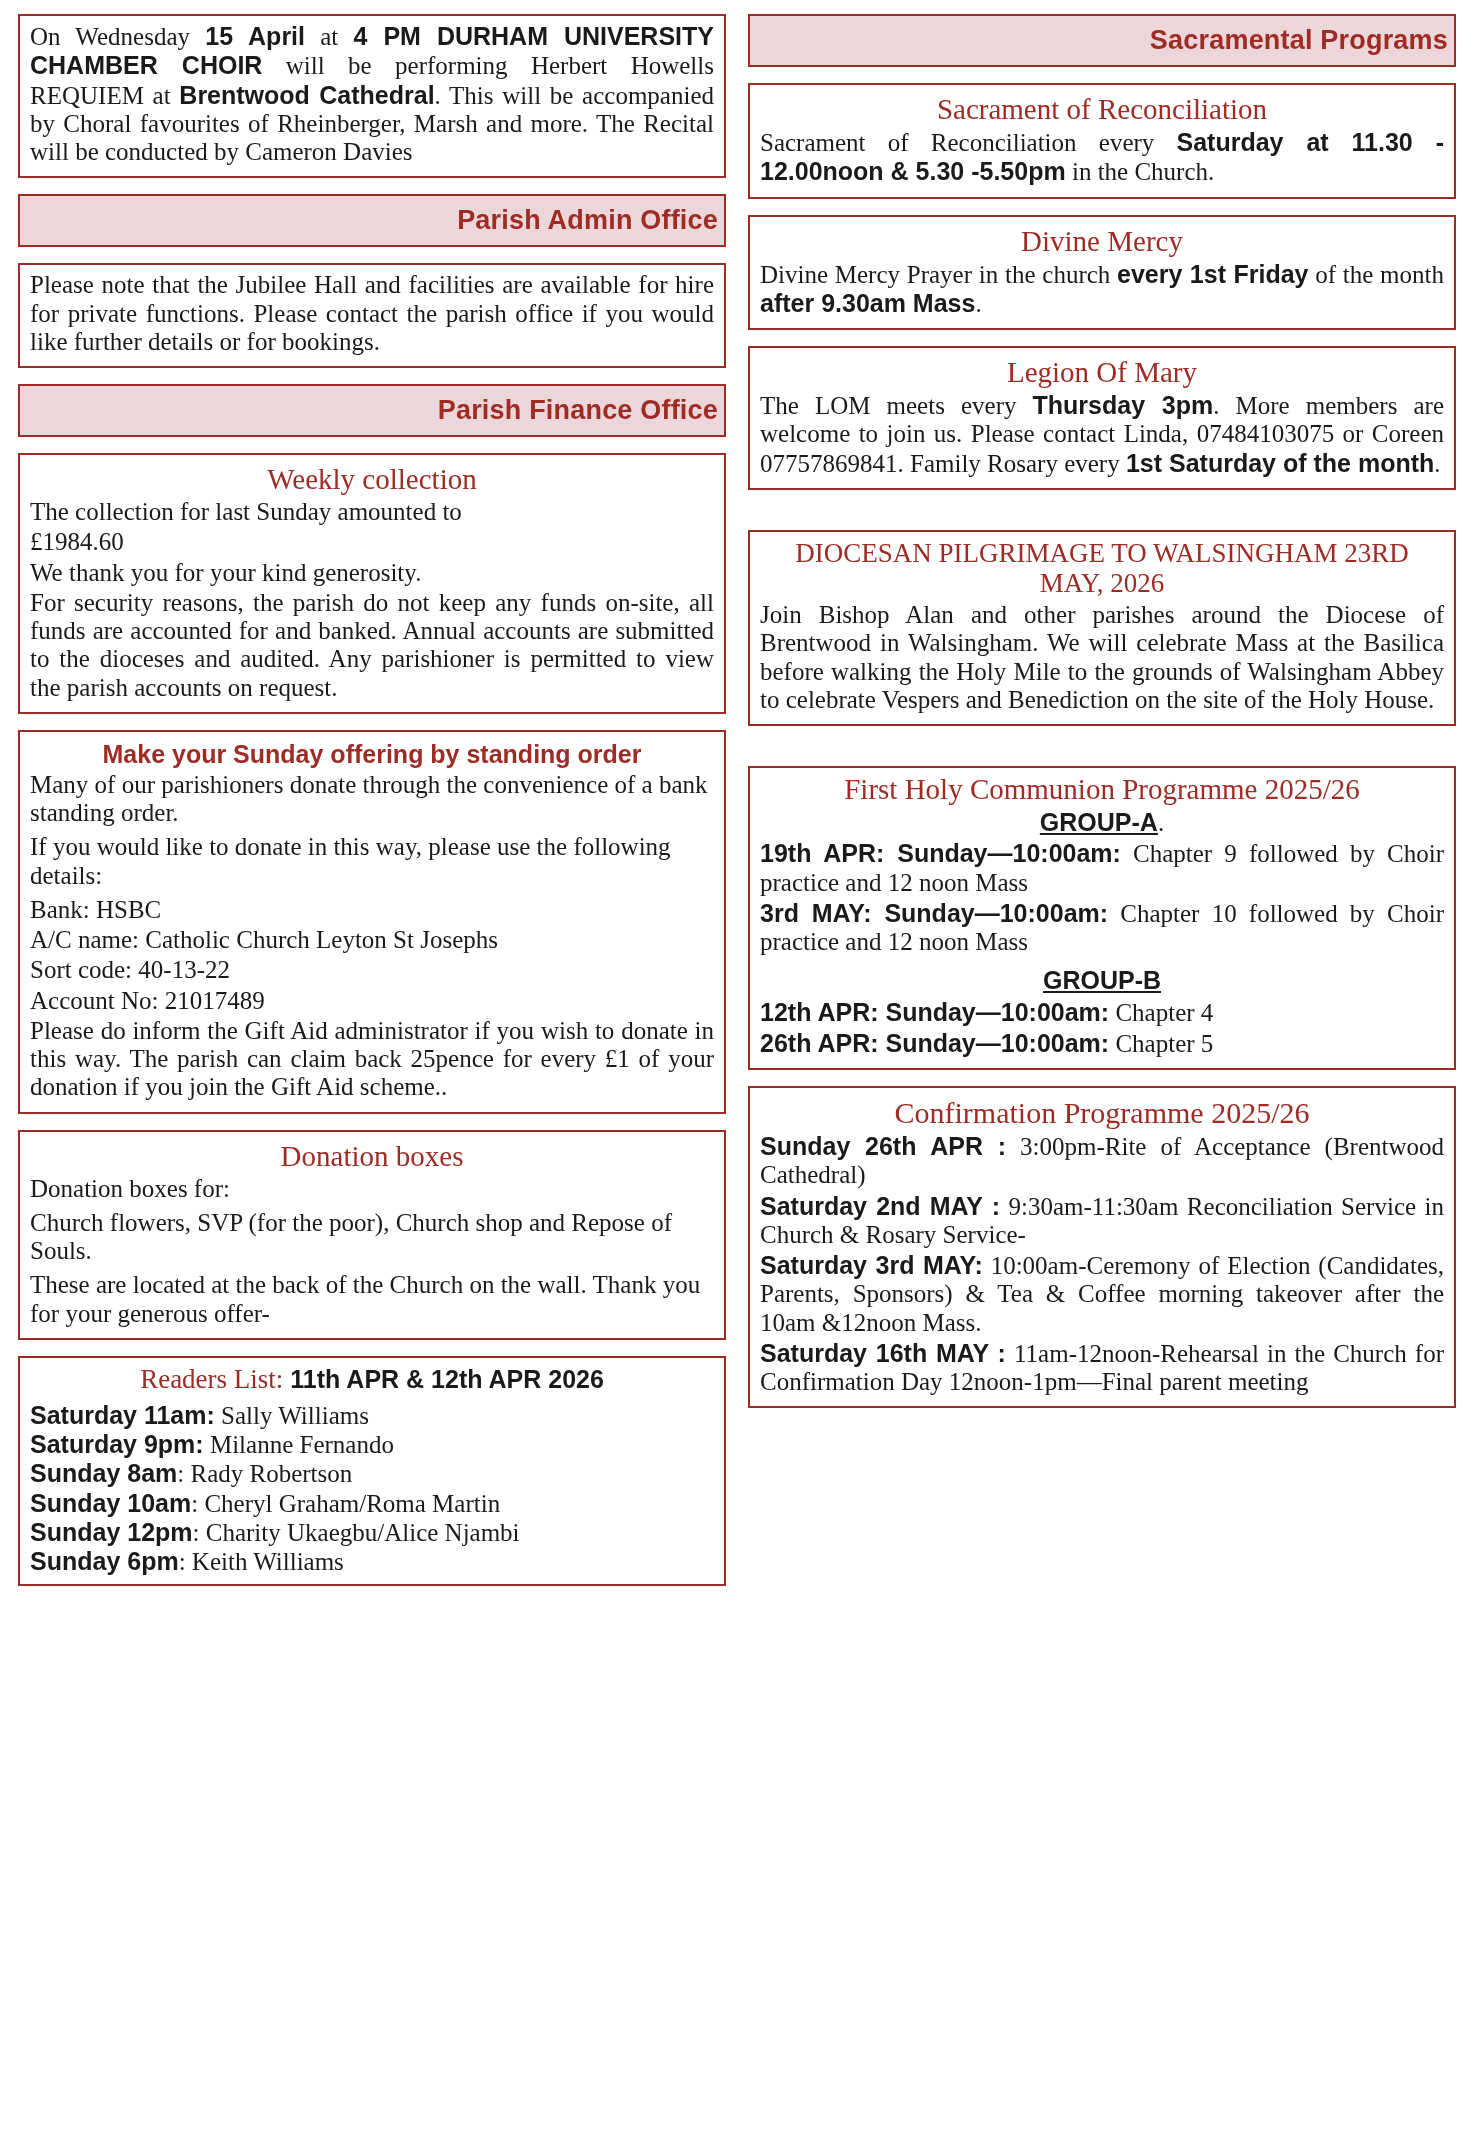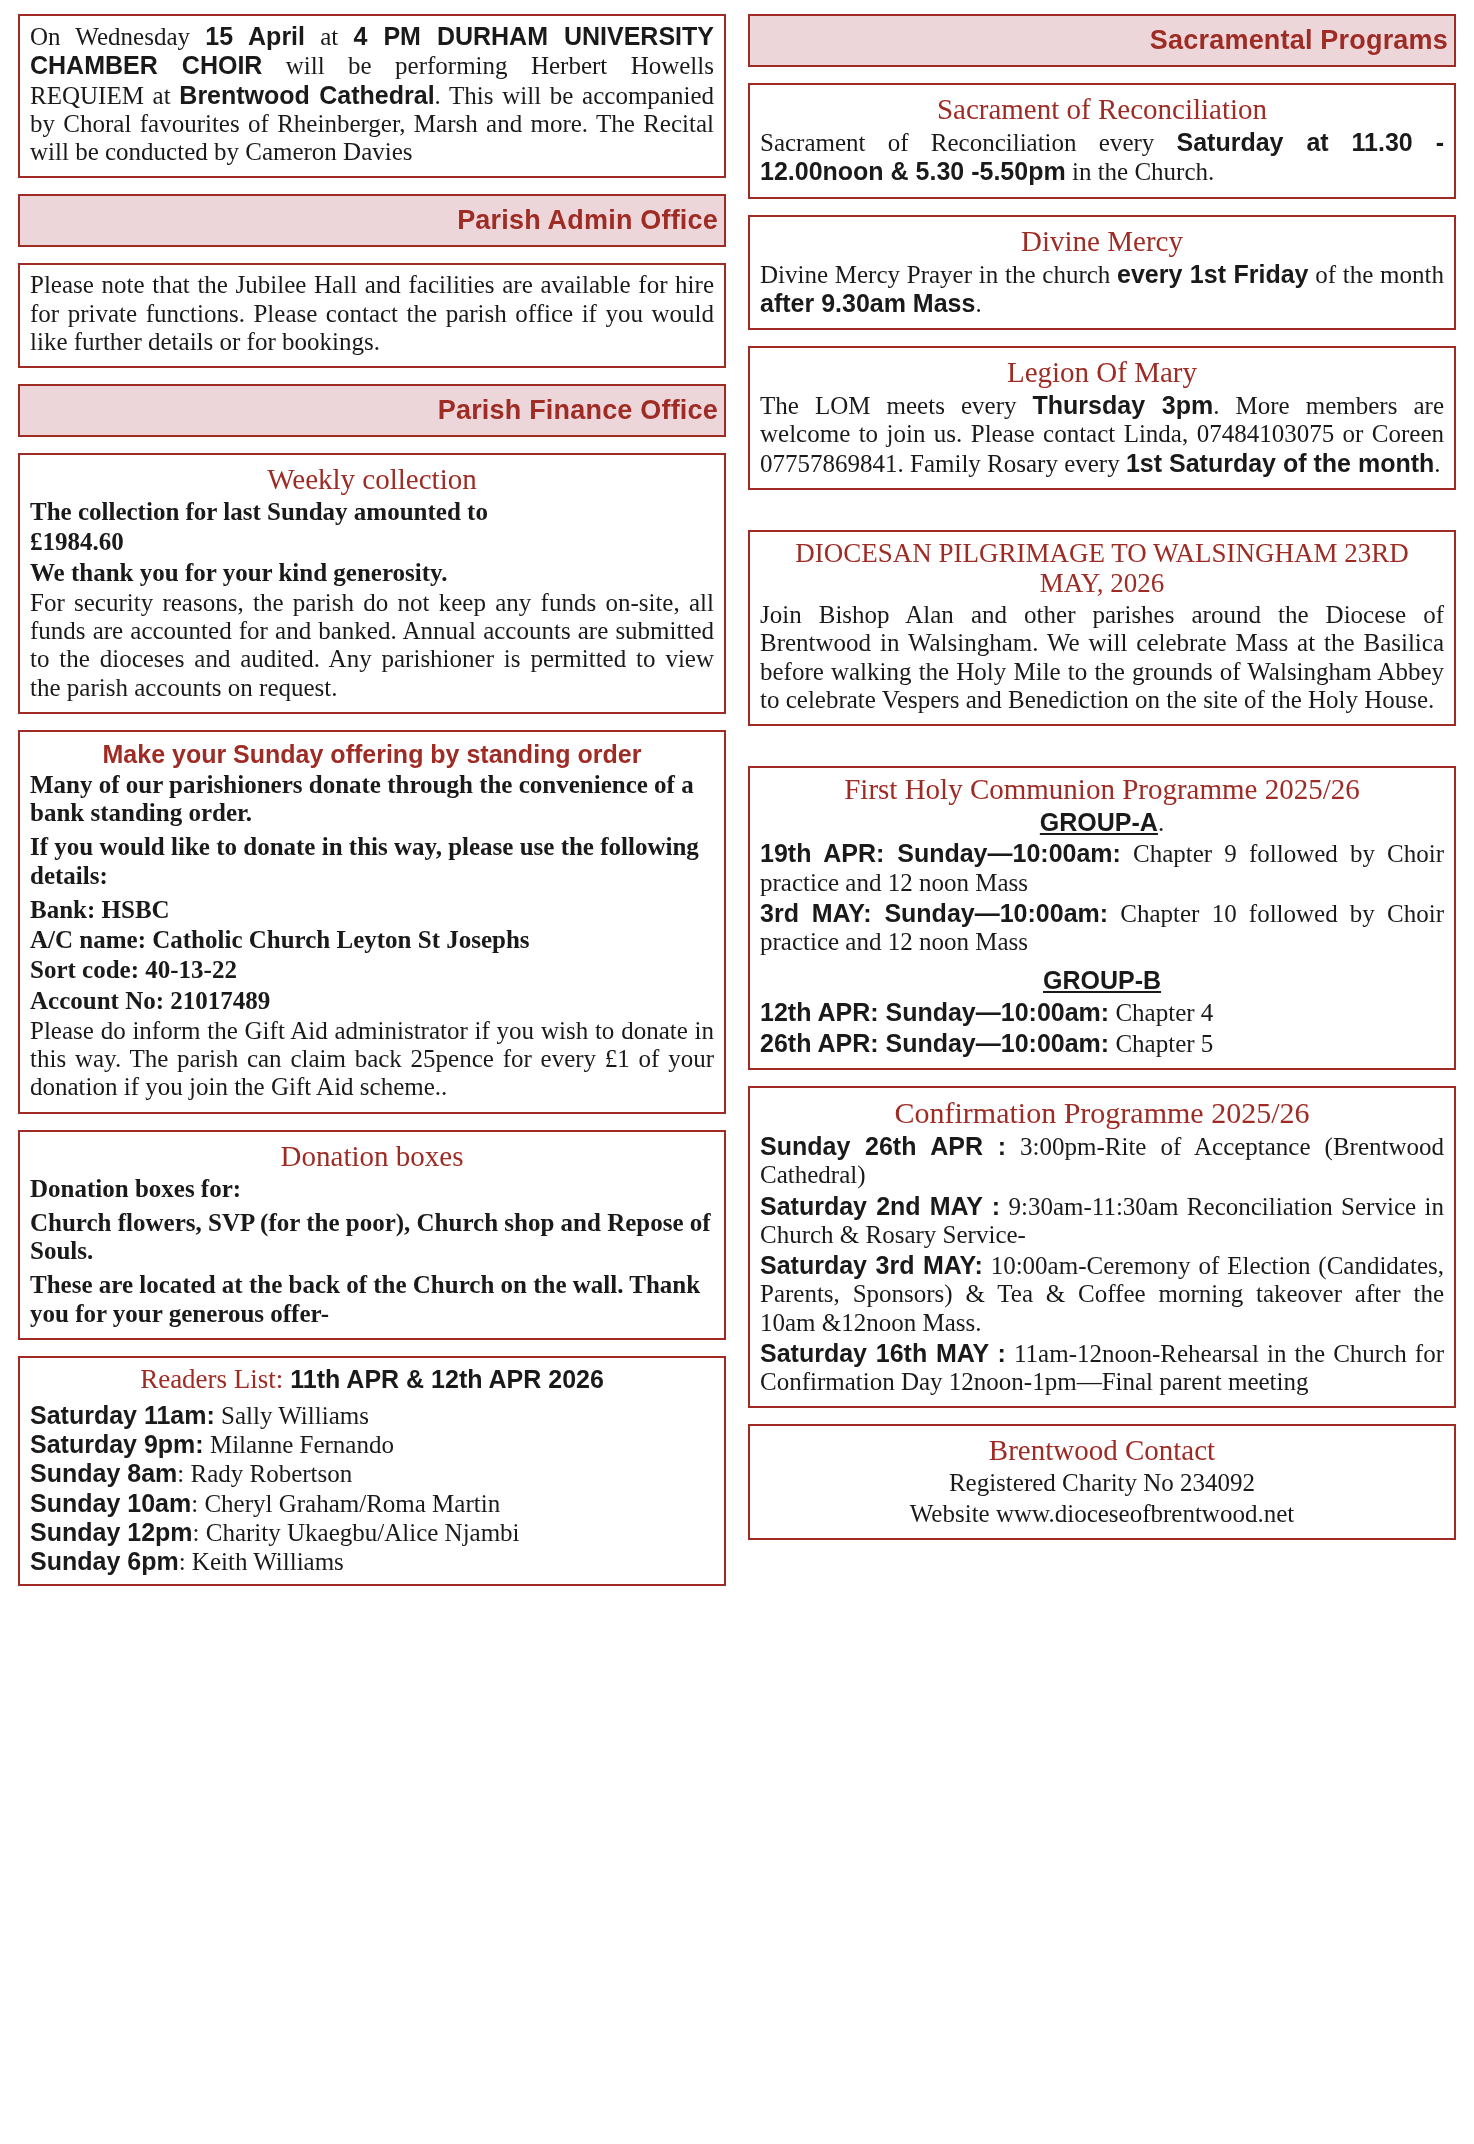--- a/index.html
+++ b/index.html
@@ -65,21 +65,21 @@
     font-size: 30px;
   }
   p {
     margin: 0 0 2px 0;
     font-size: 25px;
     line-height: 1.13;
     text-align: justify;
     text-justify: inter-word;
   }
   p.tj { text-align: justify; }
-  p.left { text-align: left; font-weight: bold; }
+  p.left { text-align: left; }
   p.center { text-align: center; }
   .b { font-weight: bold; }
   .sans { font-family: "Liberation Sans", sans-serif; }
   .u { text-decoration: underline; }
   .gap { height: 8px; }
   .readers p { margin: 0; line-height: 1.17; font-size: 25px; }
   .hdr-readers {
     text-align: center;
     color: #9e2b24;
     font-size: 27px;
@@ -224,20 +224,15 @@
     <div class="box">
       <h2 class="title big">Confirmation Programme 2025/26</h2>
       <div id="confirmation-rows">
           <p class="tj"><span class="b sans">Sunday 26th APR :</span><span> 3:00pm-Rite of Acceptance (Brentwood Cathedral)</span></p>
           <p class="tj"><span class="b sans">Saturday 2nd MAY :</span><span> 9:30am-11:30am Reconciliation Service in Church &amp; Rosary Service-</span></p>
           <p class="tj"><span class="b sans">Saturday 3rd MAY:</span><span> 10:00am-Ceremony of Election (Candidates, Parents, Sponsors) &amp; Tea &amp; Coffee morning takeover after the 10am &amp;12noon  Mass.</span></p>
           <p class="tj"><span class="b sans">Saturday 16th MAY :</span><span> 11am-12noon-Rehearsal in the Church for Confirmation Day 12noon-1pm—Final parent meeting</span></p>
         </div>
     </div>
 
-    <div class="box">
-      <h2 class="title">Brentwood Contact</h2>
-      <p class="center">Registered Charity No 234092</p>
-      <p class="center">Website www.dioceseofbrentwood.net</p>
-    </div>
 
   </div>
 </div>
 
 </body></html>

